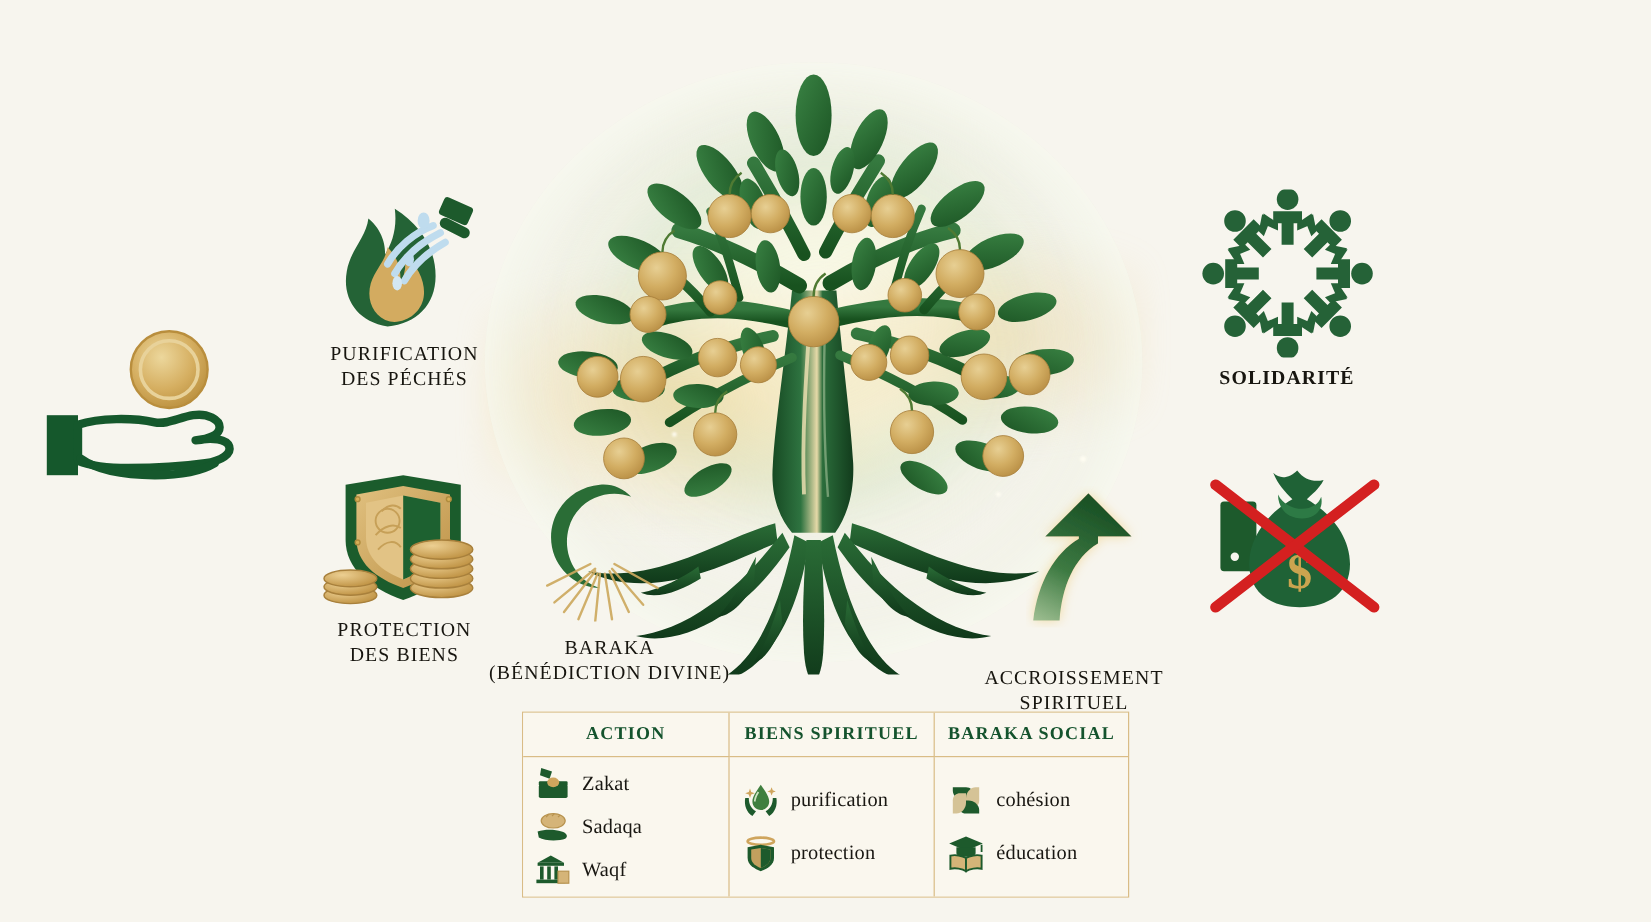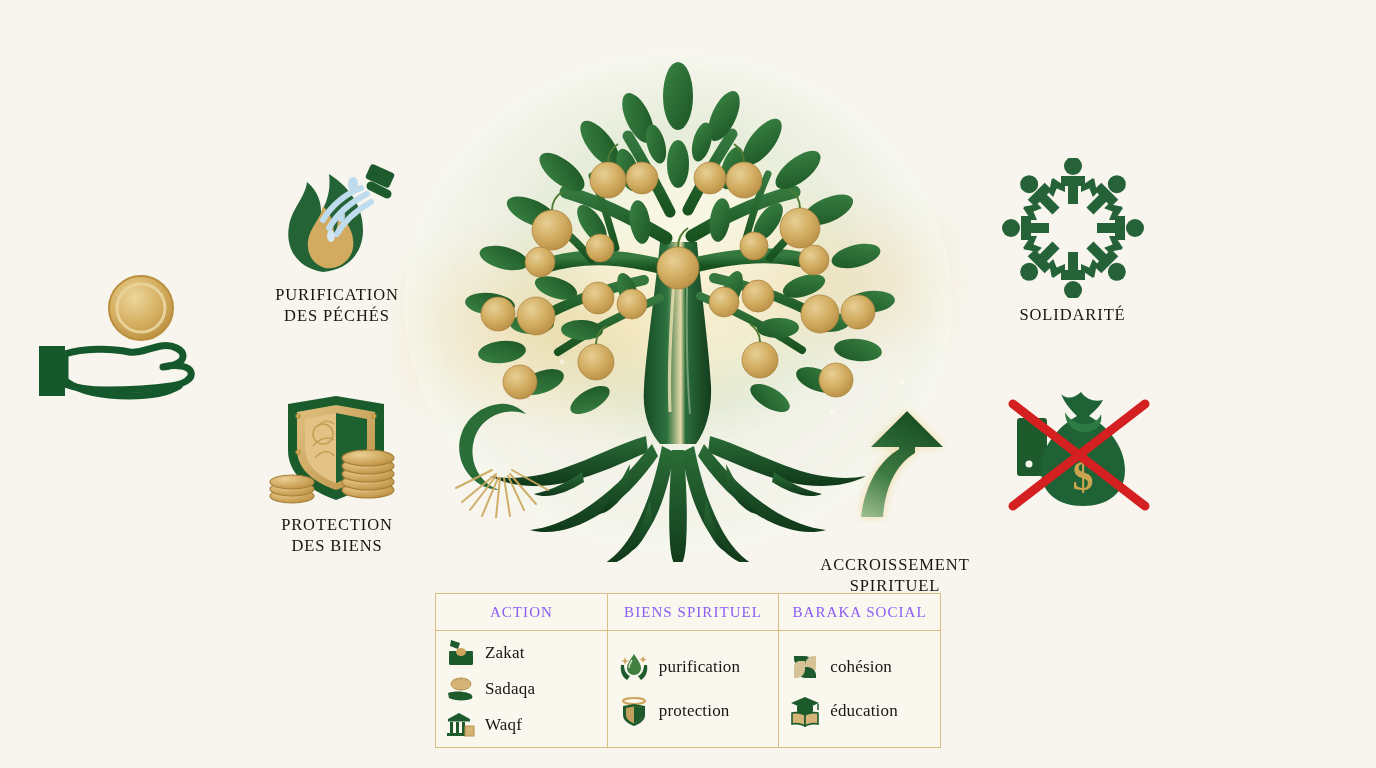--- a/index.html
+++ b/index.html
@@ -48,22 +48,22 @@
   }
 
   
   #matrix{
     position:absolute;left:435px;top:593px;width:506px;height:155px;
     background:#faf7ee;border:1.6px solid #d9bc86;
     box-sizing:border-box;
   }
   #matrix table{width:100%;height:100%;border-collapse:collapse;}
   #matrix th{
-    font-weight:400;font-size:15px;letter-spacing:.07em;
-    color:#8b5cf6;border-bottom:1.5px solid #d9bc86;
+    font-weight:700;font-size:15px;letter-spacing:.07em;
+    color:#14532d;border-bottom:1.5px solid #d9bc86;
     border-right:1.5px solid #d9bc86;height:36px;padding:0 6px;
     background:#faf7ee;
   }
   #matrix td{
     border-right:1.5px solid #d9bc86;vertical-align:middle;
     padding:4px 10px;background:#faf7ee;
   }
   #matrix th:last-child,#matrix td:last-child{border-right:none;}
   .mrow{display:flex;align-items:center;gap:9px;height:36px;}
   .mlbl{font-size:17px;color:#191712;letter-spacing:.01em;}
@@ -319,20 +319,22 @@
           <path d="M46 80 L30 118"></path>
         <path d="M48 80 L44 120"></path>
           <path d="M52 80 L58 118"></path>
           <path d="M56 78 L72 112"></path>
         <path d="M58 76 L84 106"></path>
           <path d="M40 72 L4 90"></path>
           <path d="M60 72 L96 92"></path>
       </g>
     </svg>
   </div>
+  <div class="cap" style="position:absolute;left:388px;top:523px;width:240px;">BARAKA
+(BÉNÉDICTION DIVINE)</div>
 
   <div style="position:absolute;left:855px;top:405px;">
     <svg width="110" height="118" viewBox="0 0 110 118">
       <defs>
         <linearGradient id="arG" x1="0" y1="1" x2="0.4" y2="0">
           <stop offset="0%" stop-color="#9fbf92"></stop>
           <stop offset="45%" stop-color="#3d7a42"></stop>
           <stop offset="100%" stop-color="#1b5226"></stop>
         </linearGradient>
         <filter id="glowA" x="-40%" y="-40%" width="180%" height="180%">
@@ -347,21 +349,21 @@
       </defs>
       <g filter="url(#glowA)">
         <path d="M6 112 C10 80 24 56 44 44 L44 50 L44 42 L16 42 L52 6 L88 42 L60 42 L60 48
                  C40 60 30 84 28 112 Z" fill="url(#arG)"></path>
       </g>
     </svg>
   </div>
   <div class="cap" style="position:absolute;left:800px;top:548px;width:190px;">ACCROISSEMENT
 SPIRITUEL</div>
 
-  <div class="node" id="n-soli" style="left:990px;top:158px;width:165px;">
+  <div class="node" id="n-soli" style="left:990px;top:158px;width:165px;font-weight:bold;">
     <svg class="ico" width="148" height="140" viewBox="0 0 148 140">
       <g fill="#256237">
         <g transform="translate(74,70)">
           <g transform="rotate(0) translate(0,-54)">
             <circle cx="0" cy="-8" r="9"></circle>
             <path d="M-12 2 L12 2 L12 12 L5 12 L5 30 L-5 30 L-5 12 L-12 12 Z"></path>
             <path d="M-20 4 L-8 12 L-8 18 L-22 12 Z"></path>
               <path d="M20 4 L8 12 L8 18 L22 12 Z"></path>
           </g>
           <g transform="rotate(45) translate(0,-54)">

